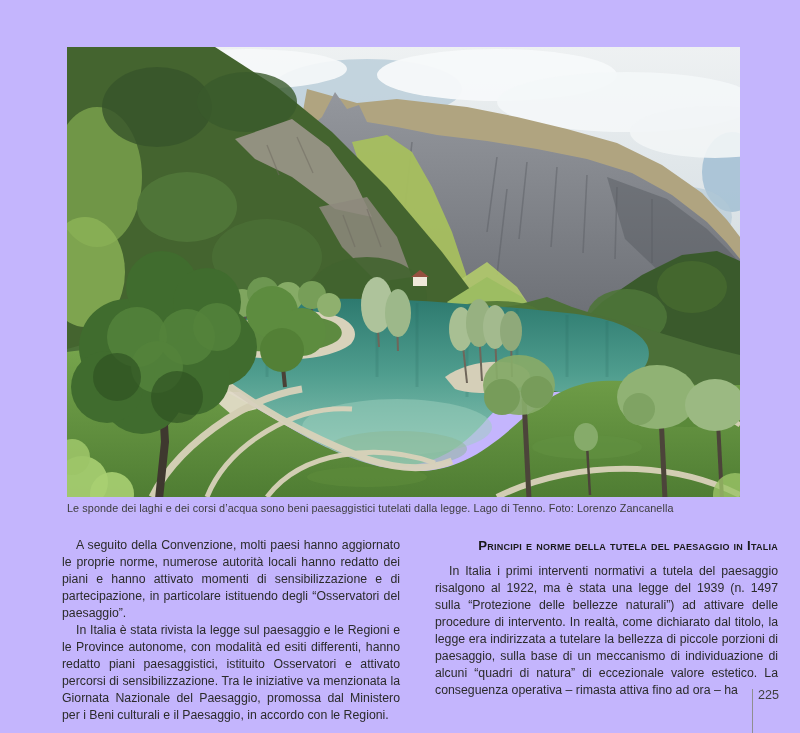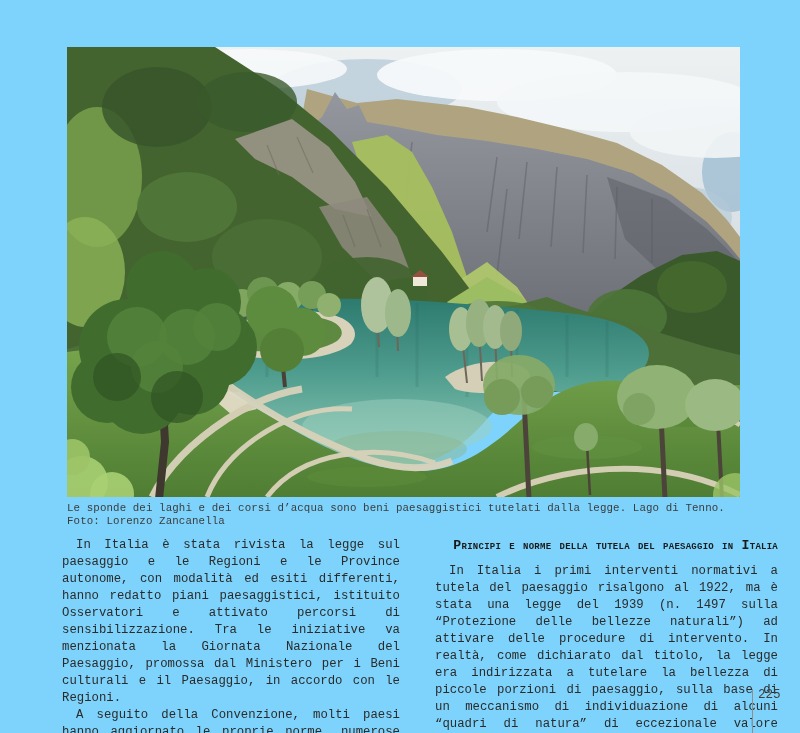--- a/index.html
+++ b/index.html
@@ -1,18 +1,18 @@
 <!DOCTYPE html>
 <html><head>
 <meta charset="utf-8">
 <style>
   html,body{margin:0;padding:0;background:#ffffff;}
   .page{
-    position:relative;width:800px;height:733px;background:#7dd3fc;
-    font-family:Liberation Mono, monospace;color:#2b2b2b;overflow:hidden;
+    position:relative;width:800px;height:733px;background:#c4b5fd;
+    font-family:Liberation Sans, sans-serif;color:#2b2b2b;overflow:hidden;
   }
   .photo{
     position:absolute;left:67px;top:47px;width:673px;height:450px;overflow:hidden;
   }
   .photo svg{display:block;width:673px;height:450px;}
   .caption{
     position:absolute;left:67px;top:502px;width:673px;
     font-size:10.8px;line-height:13px;color:#3c3c3c;letter-spacing:0.1px;
   }
   .col{
@@ -244,22 +244,22 @@
         <circle cx="45" cy="447" r="22" fill="#a9cf72" opacity="0.9"></circle>
         <circle cx="5" cy="410" r="18" fill="#9cc468" opacity="0.9"></circle>
         <circle cx="668" cy="448" r="22" fill="#9cc468" opacity="0.8"></circle>
       </g>
     </svg>
   </div>
 
   <div class="caption">Le sponde dei laghi e dei corsi d’acqua sono beni paesaggistici tutelati dalla legge. Lago di Tenno. Foto: Lorenzo Zancanella</div>
 
   <div class="col col-left">
+    <p class="para">A seguito della Convenzione, molti paesi hanno aggiornato le proprie norme, numerose autorità locali hanno redatto dei piani e hanno attivato momenti di sensibilizzazione e di partecipazione, in particolare istituendo degli “Osservatori del paesaggio”.</p>
     <p class="para">In Italia è stata rivista la legge sul paesaggio e le Regioni e le Province autonome, con modalità ed esiti differenti, hanno redatto piani paesaggistici, istituito Osservatori e attivato percorsi di sensibilizzazione. Tra le iniziative va menzionata la Giornata Nazionale del Paesaggio, promossa dal Ministero per i Beni culturali e il Paesaggio, in accordo con le Regioni.</p>
-    <p class="para">A seguito della Convenzione, molti paesi hanno aggiornato le proprie norme, numerose autorità locali hanno redatto dei piani e hanno attivato momenti di sensibilizzazione e di partecipazione, in particolare istituendo degli “Osservatori del paesaggio”.</p>
   </div>
 
   <div class="col col-right">
     <h2 class="heading">Principi e norme della tutela del paesaggio in Italia</h2>
     <p class="para">In Italia i primi interventi normativi a tutela del paesaggio risalgono al 1922, ma è stata una legge del 1939 (n. 1497 sulla “Protezione delle bellezze naturali”) ad attivare delle procedure di intervento. In realtà, come dichiarato dal titolo, la legge era indirizzata a tutelare la bellezza di piccole porzioni di paesaggio, sulla base di un meccanismo di individuazione di alcuni “quadri di natura” di eccezionale valore estetico. La conseguenza operativa – rimasta attiva fino ad ora – ha</p>
   </div>
 
   <div class="pagenum-wrap">
     <div class="pagenum-rule"></div>
     <div class="pagenum">225</div>

